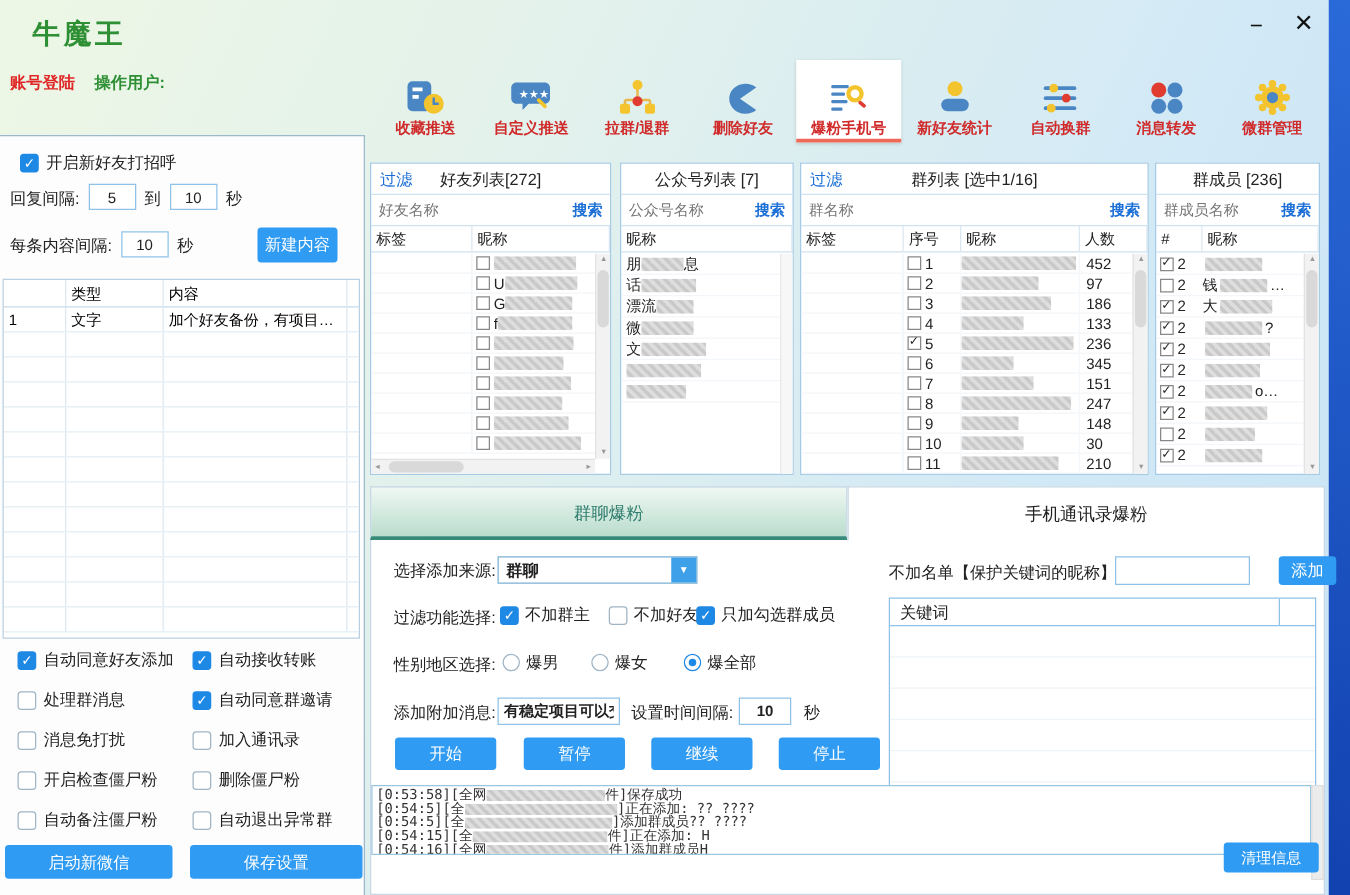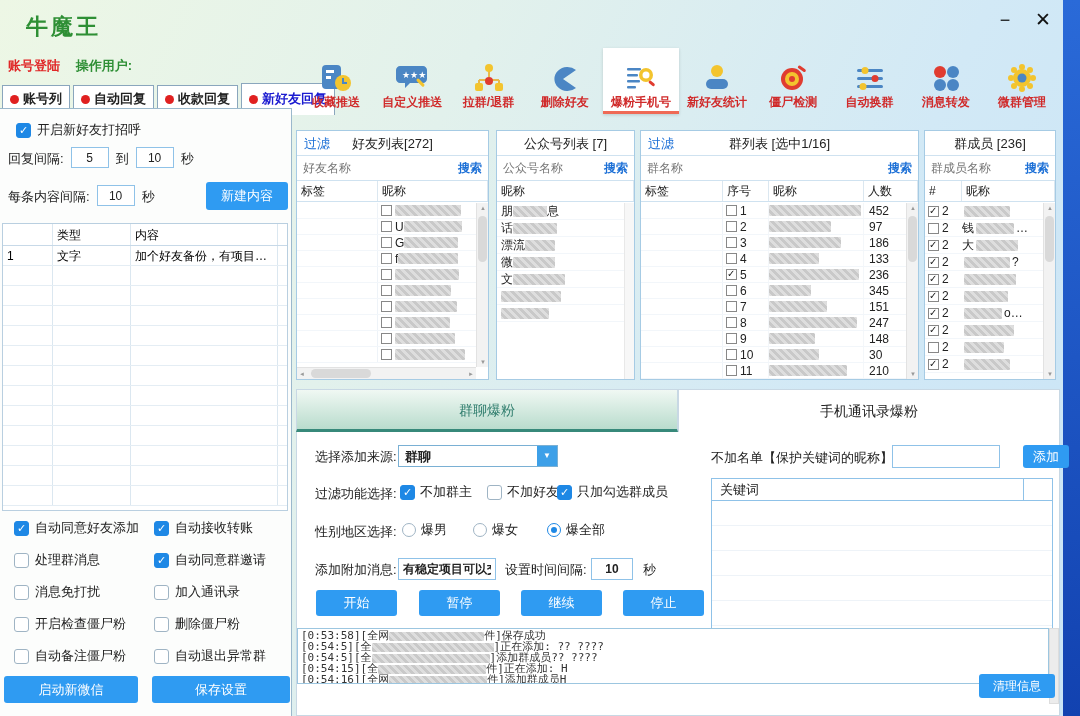--- a/index.html
+++ b/index.html
@@ -35,21 +35,21 @@
         border-top:1px solid #9bb8cc;border-right:1px solid #9bb8cc;}
   .greet{position:absolute;left:16px;top:12px;display:flex;align-items:center;gap:6px;font-size:13px;color:#222;}
   .cbx{width:15px;height:15px;border:1px solid #9fb4c4;border-radius:3px;background:#fff;display:inline-block;position:relative;flex:none;cursor:pointer;}
   .cbx.on{background:#1e88e5;border-color:#1e88e5;}
   .cbx.on::after{content:"✓";color:#fff;font-size:11px;font-weight:bold;position:absolute;left:2px;top:0px;}
   .fieldrow{position:absolute;font-size:13px;color:#222;display:flex;align-items:flex-end;gap:7px;}
   .fr-reply{left:8px;top:38px;}
   .fr-per{left:8px;top:76px;}
   .tinput{width:38px;height:21px;border:1px solid #8fc2e8;text-align:center;font-size:12px;color:#222;background:#fff;}
   .btn{background:#2f9bf2;color:#fff;border:none;border-radius:3px;font-size:13px;cursor:pointer;}
-  .btn-new{position:absolute;left:206px;top:73px;width:82px;height:28px;}
+  .btn-new{position:absolute;left:206px;top:73px;width:64px;height:28px;}
   .ltable{position:absolute;left:2px;top:114px;width:286px;height:288px;border:1px solid #b9cfe0;background:#fff;font-size:12px;overflow:hidden;}
   .ltrow{display:flex;height:20px;line-height:20px;border-bottom:1px solid #e4edf4;}
   .ltrow.hd{height:22px;line-height:22px;border-bottom:1px solid #c7d9e8;}
   .ltc{border-right:1px solid #dbe7f0;padding-left:4px;overflow:hidden;white-space:nowrap;}
   .ltc0{width:50px;flex:none;}
   .ltc1{width:78px;flex:none;}
   .ltc2{flex:1;}
   .ltc3{width:9px;flex:none;border-right:none;}
   .opts{position:absolute;left:14px;top:410px;width:272px;display:grid;grid-template-columns:140px 130px;row-gap:14px;font-size:13px;color:#222;}
   .opt{display:flex;align-items:center;gap:6px;cursor:pointer;}
@@ -147,42 +147,20 @@
 
   <div class="apptitle">牛魔王</div>
   <div class="winbtn min">−</div>
   <div class="winbtn close">✕</div>
 
   <div class="loginrow">
     <span class="lbl-login">账号登陆</span>
     <span class="lbl-user">操作用户:</span>
   </div>
 
-  <div class="acct-tabs">
-
-      <div class="atab">
-        <span class="dot"></span>
-        <span>账号列</span>
-      </div>
-
-      <div class="atab">
-        <span class="dot"></span>
-        <span>自动回复</span>
-      </div>
-
-      <div class="atab">
-        <span class="dot"></span>
-        <span>收款回复</span>
-      </div>
-
-      <div class="atab active">
-        <span class="dot"></span>
-        <span>新好友回复</span>
-      </div>
-    </div>
 
   <div class="toolbar">
 
       <div class="tbitem">
         <span class="tbicon">
           <svg viewBox="0 0 34 30">
             <rect x="3" y="2" width="19" height="24" rx="4" fill="#4b86c4"></rect>
             <rect x="7" y="7" width="8" height="3" fill="#fff"></rect>
             <rect x="7" y="13" width="5" height="3" fill="#fff"></rect>
             <circle cx="24" cy="20" r="8" fill="#f3c42e"></circle>
@@ -244,31 +222,20 @@
       <div class="tbitem">
         <span class="tbicon">
           <svg viewBox="0 0 34 30">
             <circle cx="17" cy="8" r="6" fill="#f3c42e"></circle>
             <rect x="6" y="16" width="22" height="10" rx="5" fill="#4b86c4"></rect>
           </svg>
         </span>
         <span class="tblabel">新好友统计</span>
       </div>
 
-      <div class="tbitem">
-        <span class="tbicon">
-          <svg viewBox="0 0 34 30">
-            <circle cx="16" cy="16" r="11" fill="#e03c30"></circle>
-            <circle cx="16" cy="16" r="7" fill="#f3c42e"></circle>
-            <circle cx="16" cy="16" r="3" fill="#e03c30"></circle>
-            <rect x="23" y="2" width="9" height="3" rx="1.5" transform="rotate(35 23 2)" fill="#e03c30"></rect>
-          </svg>
-        </span>
-        <span class="tblabel">僵尸检测</span>
-      </div>
 
       <div class="tbitem">
         <span class="tbicon">
           <svg viewBox="0 0 34 30">
             <rect x="4" y="6" width="26" height="3" rx="1.5" fill="#4b86c4"></rect>
             <rect x="4" y="14" width="26" height="3" rx="1.5" fill="#4b86c4"></rect>
             <rect x="4" y="22" width="26" height="3" rx="1.5" fill="#4b86c4"></rect>
             <circle cx="12" cy="7.5" r="3.5" fill="#f3c42e"></circle>
             <circle cx="22" cy="15.5" r="3.5" fill="#e03c30"></circle>
             <circle cx="10" cy="23.5" r="3.5" fill="#f3c42e"></circle>

